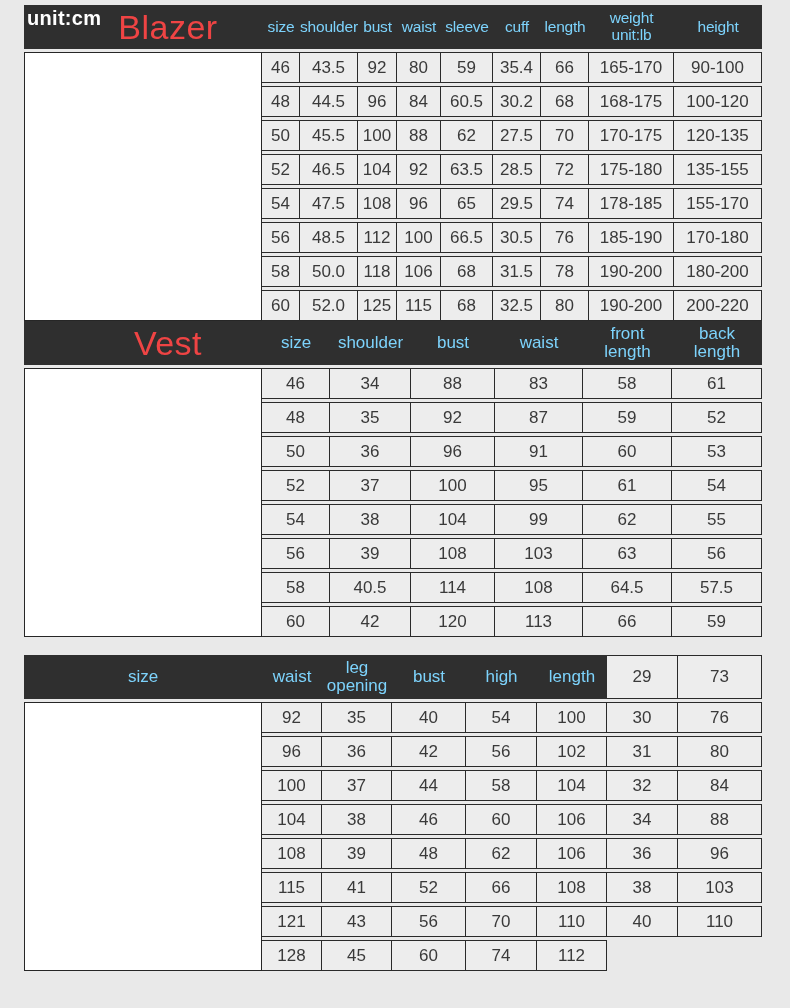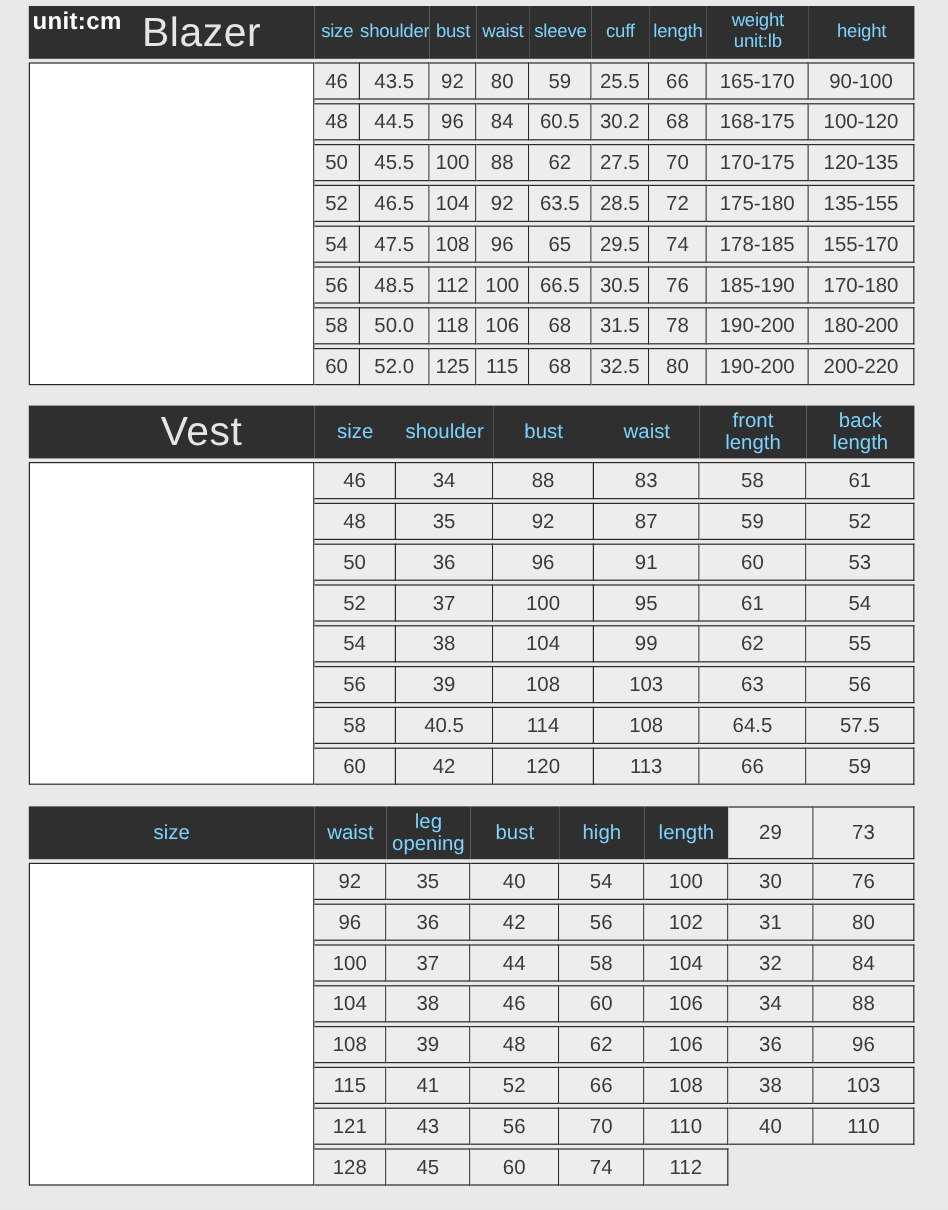--- a/index.html
+++ b/index.html
@@ -17,27 +17,27 @@
   .section {
     position: relative;
     margin-left: 24px;
     width: 738px;
     display: grid;
     grid-template-rows: 44px repeat(8, 31px);
     row-gap: 3px;
     column-gap: 0;
   }
   .s-blazer { margin-top: 5px; grid-template-columns: 238px 38px 58px 39px 44px 52px 48px 48px 85px 88px; }
-  .s-vest   { margin-top: 17px; grid-template-columns: 238px 68px 81px 84px 88px 89px 90px; }
+  .s-vest   { grid-template-columns: 238px 68px 81px 84px 88px 89px 90px; }
   .s-pants  { margin-top: 18px; grid-template-columns: 238px 60px 70px 74px 71px 70px 71px 84px; }
 
   .bar { background: #2f2f2f; }
   .title-cell {
     grid-column: 1; grid-row: 1;
-    color: #e5e5e5;
+    color: #ef4444;
     font-size: 34px;
     display: flex; align-items: center; justify-content: center;
     padding-left: 50px;
     letter-spacing: 0.5px;
   }
   .hcell {
     color: #7dd3fc;
     display: flex; align-items: center; justify-content: center;
     text-align: center;
     white-space: pre-line;
@@ -85,21 +85,21 @@
       <div class="bar hcell">length</div>
       <div class="bar hcell">weight
 unit:lb</div>
       <div class="bar hcell">height</div>
       <div class="img-cell" style="grid-row: 2 / span 8;"></div>
       <div class="cell">46</div>
       <div class="cell">43.5</div>
       <div class="cell">92</div>
       <div class="cell">80</div>
       <div class="cell">59</div>
-      <div class="cell">25.5</div>
+      <div class="cell">35.4</div>
       <div class="cell">66</div>
       <div class="cell">165-170</div>
       <div class="cell">90-100</div>
       <div class="cell">48</div>
       <div class="cell">44.5</div>
       <div class="cell">96</div>
       <div class="cell">84</div>
       <div class="cell">60.5</div>
       <div class="cell">30.2</div>
       <div class="cell">68</div>

